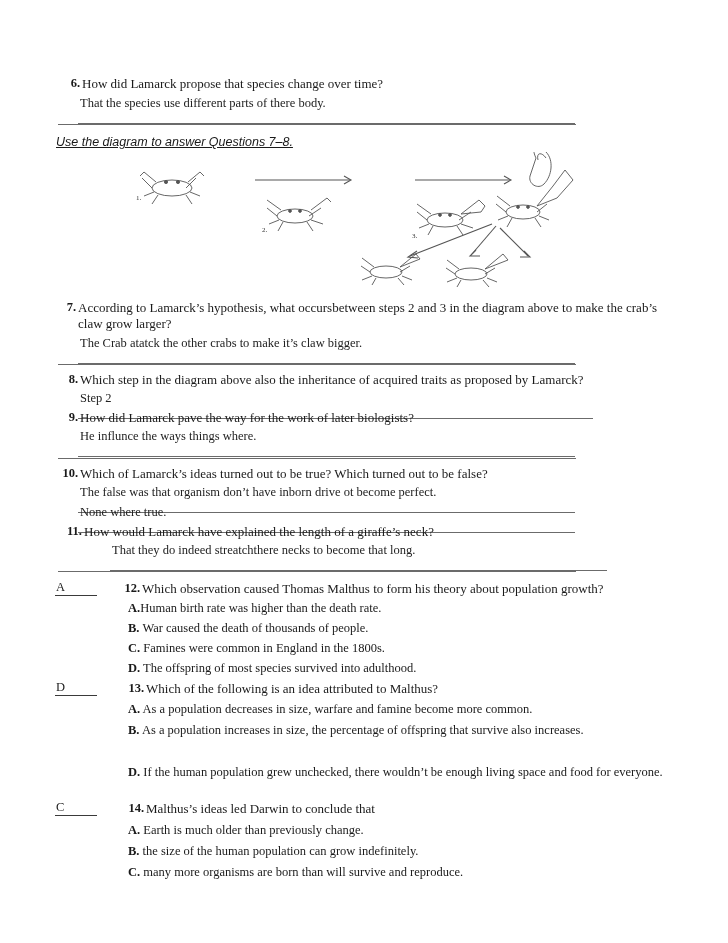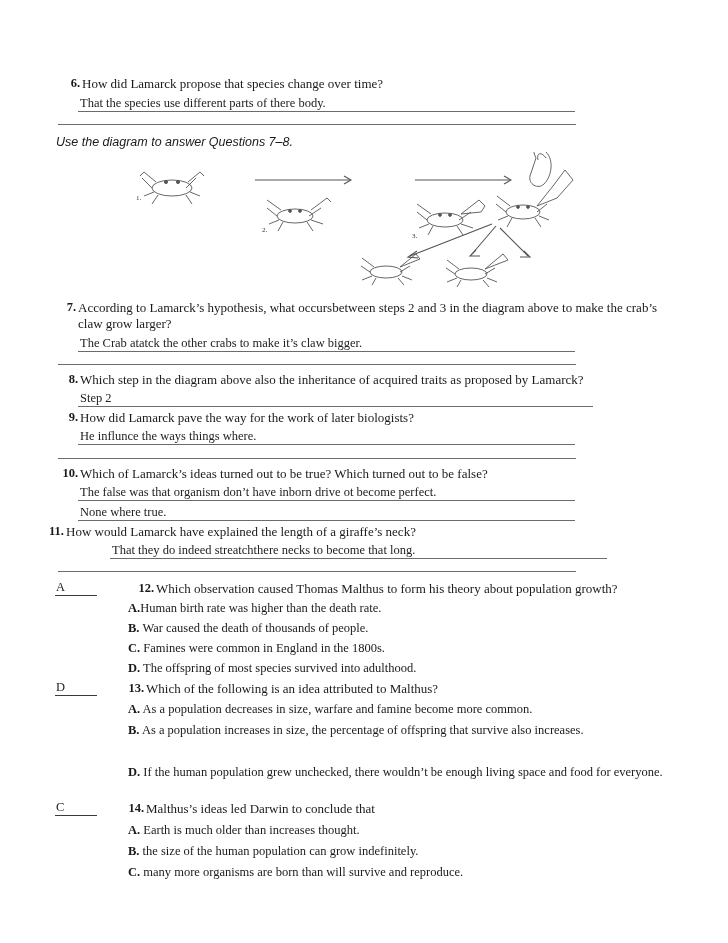--- a/index.html
+++ b/index.html
@@ -49,35 +49,36 @@
     font-size: 13px;
     line-height: 1.22;
   }
   .answer {
     position: absolute;
     font-size: 12.5px;
     color: #222;
     border-bottom: 1px solid #6b6b6b;
     box-sizing: border-box;
     padding-left: 2px;
-    padding-bottom: 0;
+    padding-bottom: 12px;
     white-space: nowrap;
     overflow: hidden;
     font-family: "Liberation Serif", serif;
   }
   .blankline {
     position: absolute;
     border-bottom: 1px solid #6b6b6b;
     height: 0;
   }
   .italic-instr {
     position: absolute;
     font-style: italic;
     font-size: 12.5px;
     font-family: "Liberation Sans", sans-serif;
+    text-decoration: underline;
   }
   .choice {
     position: absolute;
     font-size: 12.5px;
   }
   .choice b { font-weight: bold; }
   .mcanswer {
     position: absolute;
     font-size: 12.5px;
     border-bottom: 1px solid #3a3a3a;
@@ -207,29 +208,29 @@
   <div class="answer" style="left:78px; top:429px; width:497px;">He influnce the ways things where.</div>
   <div class="blankline" style="left:58px; top:458px; width:518px;"></div>
 
   <div class="qrow" style="left:50px; top:466px; width:630px;">
     <span class="qnum" style="width:28px;">10.</span>
     <span class="qtext">Which of Lamarck’s ideas turned out to be true? Which turned out to be false?</span>
   </div>
   <div class="answer" style="left:78px; top:485px; width:497px;">The false was that organism don’t have inborn drive ot become perfect.</div>
   <div class="answer" style="left:78px; top:505px; width:497px;">None where true.</div>
 
-  <div class="qrow" style="left:36px; top:524px; width:630px;">
+  <div class="qrow" style="left:54px; top:524px; width:630px;">
     <span class="qnum" style="width:28px;">11.</span>
     <span class="qtext">How would Lamarck have explained the length of a giraffe’s neck?</span>
   </div>
   <div class="answer" style="left:78px; top:543px; width:497px;margin-left:32px;">That they do indeed streatchthere necks to become that long.</div>
   <div class="blankline" style="left:58px; top:571px; width:518px;"></div>
 
   <div class="mcanswer" style="left:55px; top:581px;">A</div>
-  <div class="qrow" style="left:132px; top:581px; width:560px;">
+  <div class="qrow" style="left:118px; top:581px; width:560px;">
     <span class="qnum" style="width:22px;">12.</span>
     <span class="qtext">Which observation caused Thomas Malthus to form his theory about population growth?</span>
   </div>
   <div class="choice" style="left:128px; top:601px;">
     <b>A.</b><span>Human birth rate was higher than the death rate.</span>
   </div>
   <div class="choice" style="left:128px; top:621px;">
     <b>B.</b> <span>War caused the death of thousands of people.</span>
   </div>
   <div class="choice" style="left:128px; top:641px;">
@@ -253,21 +254,21 @@
   <div class="choice" style="left:128px; top:765px; width:540px;">
     <b>D.</b> <span>If the human population grew unchecked, there wouldn’t be enough living space and food for everyone.</span>
   </div>
 
   <div class="mcanswer" style="left:55px; top:801px;">C</div>
   <div class="qrow" style="left:120px; top:801px; width:560px;">
     <span class="qnum" style="width:24px;">14.</span>
     <span class="qtext">Malthus’s ideas led Darwin to conclude that</span>
   </div>
   <div class="choice" style="left:128px; top:823px;">
-    <b>A.</b> <span>Earth is much older than increases thought.</span>
+    <b>A.</b> <span>Earth is much older than previously change.</span>
   </div>
   <div class="choice" style="left:128px; top:844px;">
     <b>B.</b> <span>the size of the human population can grow indefinitely.</span>
   </div>
   <div class="choice" style="left:128px; top:865px;">
     <b>C.</b> <span>many more organisms are born than will survive and reproduce.</span>
   </div>
 
 </div>
 

